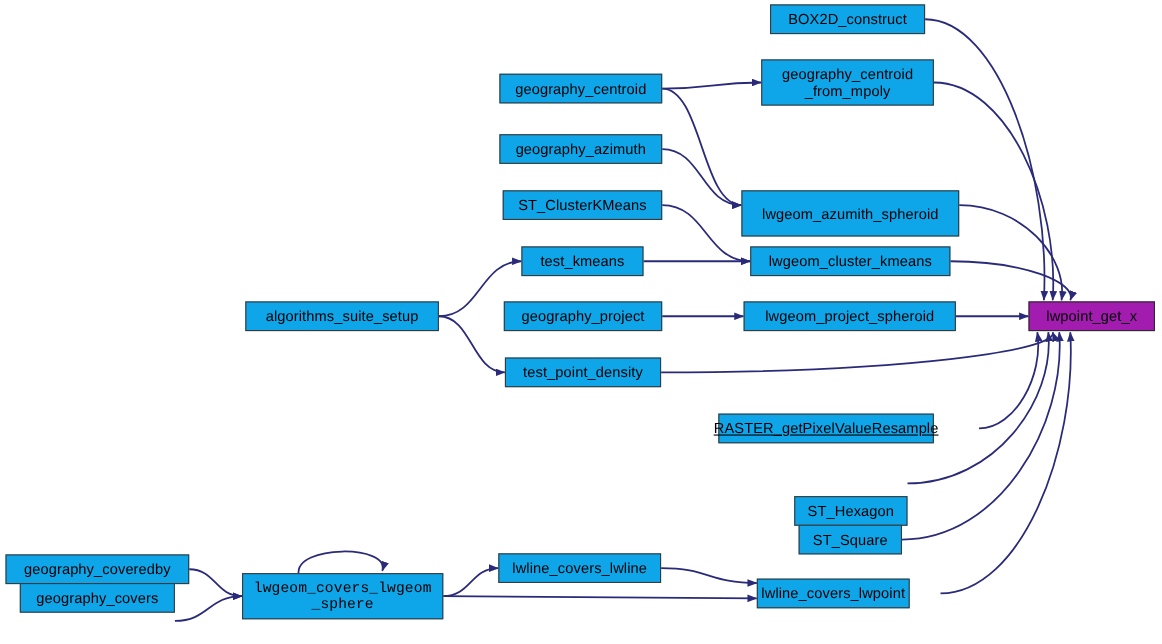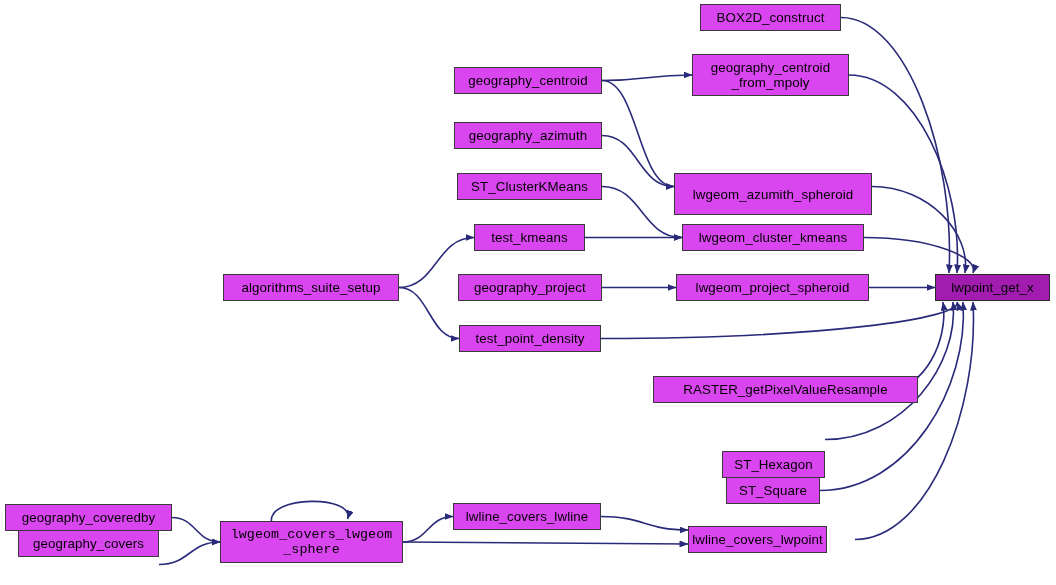--- a/index.html
+++ b/index.html
@@ -21,21 +21,21 @@
     position: absolute;
     left: 0;
     top: 0;
     width: 1056px;
     height: 585px;
   }
   .graph-node {
     position: absolute;
     box-sizing: border-box;
     border: 1px solid #3a3a3a;
-    background: #d946ef;
+    background: #0ea5e9;
     color: #000000;
     font-size: 13.3px;
     line-height: 15px;
     display: flex;
     align-items: center;
     justify-content: center;
     text-align: center;
     white-space: pre-line;
     letter-spacing: 0.1px;
     z-index: 5;
@@ -93,21 +93,21 @@
       <div class="graph-node" style="left: 454px; top: 122px; width: 148px; height: 27px;">geography_azimuth</div>
       <div class="graph-node" style="left: 674px; top: 173px; width: 198px; height: 42px;">lwgeom_azumith_spheroid</div>
       <div class="graph-node" style="left: 457px; top: 173px; width: 145px; height: 27px;">ST_ClusterKMeans</div>
       <div class="graph-node" style="left: 474px; top: 224px; width: 111px; height: 27px;">test_kmeans</div>
       <div class="graph-node" style="left: 682px; top: 224px; width: 182px; height: 27px;">lwgeom_cluster_kmeans</div>
       <div class="graph-node" style="left: 223px; top: 274px; width: 176px; height: 27px;">algorithms_suite_setup</div>
       <div class="graph-node" style="left: 458px; top: 274px; width: 144px; height: 27px;">geography_project</div>
       <div class="graph-node" style="left: 676px; top: 274px; width: 193px; height: 27px;">lwgeom_project_spheroid</div>
       <div class="graph-node" style="left: 459px; top: 325px; width: 142px; height: 27px;">test_point_density</div>
       <div class="graph-node highlight" style="left: 935px; top: 274px; width: 115px; height: 27px;">lwpoint_get_x</div>
-      <div class="graph-node" style="left: 653px; top: 376px; width: 265px; height: 27px;">RASTER_getPixelValueResample</div>
+      <div class="graph-node" style="left: 653px; top: 376px; width: 196px; height: 27px; text-decoration: underline;">RASTER_getPixelValueResample</div>
       <div class="graph-node" style="left: 722px; top: 426px; width: 103px; height: 27px; margin-top: 25px;">ST_Hexagon</div>
       <div class="graph-node" style="left: 726px; top: 477px; width: 94px; height: 27px;">ST_Square</div>
       <div class="graph-node" style="left: 5px; top: 504px; width: 167px; height: 27px;">geography_coveredby</div>
       <div class="graph-node" style="left: 18px; top: 530px; width: 141px; height: 27px;">geography_covers</div>
       <div class="graph-node" style="left: 220px; top: 521px; width: 183px; height: 42px; font-family: Liberation Mono, monospace;">lwgeom_covers_lwgeom
 _sphere</div>
       <div class="graph-node" style="left: 453px; top: 503px; width: 148px; height: 27px;">lwline_covers_lwline</div>
       <div class="graph-node" style="left: 688px; top: 526px; width: 139px; height: 27px;">lwline_covers_lwpoint</div>
     </div>
 

